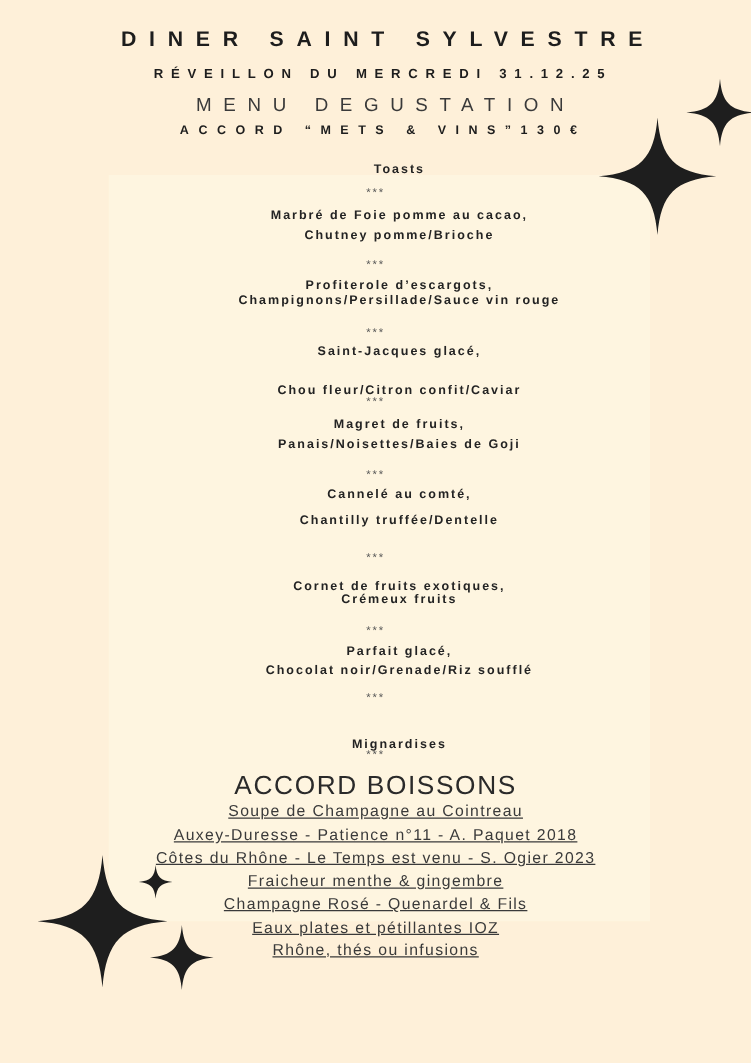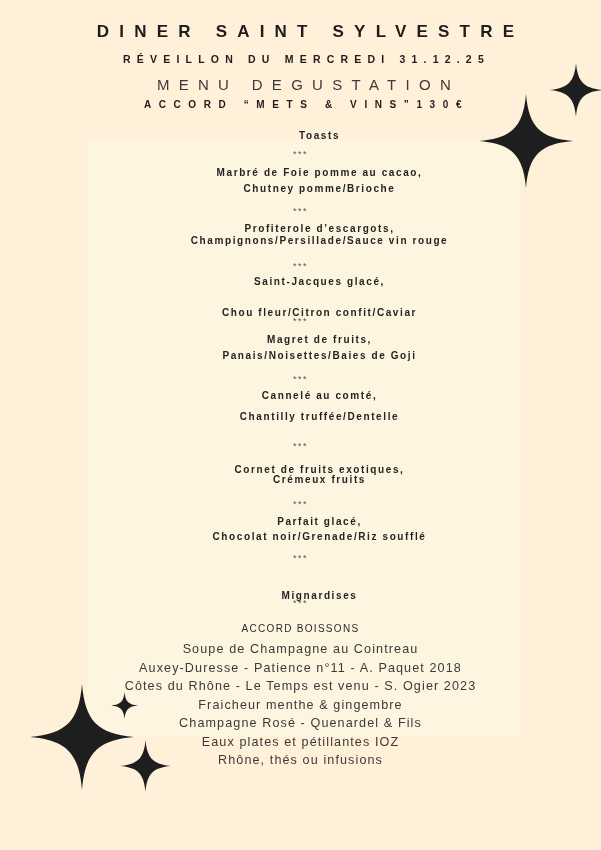--- a/index.html
+++ b/index.html
@@ -35,24 +35,24 @@
     }
     .dish {
       font-size: 10px; font-weight: bold; letter-spacing: 1.6px; color: #232323;
       line-height: 16px;
       padding-left: 19px;
     }
     .sep {
       font-size: 9px; letter-spacing: 1.5px; color: #555; line-height: 10px;
     }
     .bev-title {
-      font-size: 10px; letter-spacing: 1.3px; color: #2a2a2a; line-height: 18px;
+      font-size: 21px; letter-spacing: 1.3px; color: #2a2a2a; line-height: 18px;
     }
     .bev {
-      font-size: 12.6px; letter-spacing: 1.1px; color: #3a3a3a; line-height: 16px;
+      font-size: 12.6px; letter-spacing: 1.1px; color: #3a3a3a; line-height: 16px; text-decoration: underline;
     }
     .star { position: absolute; }
     .star svg { display: block; width: 100%; height: 100%; }
   </style>
 </head>
 <body>
 
 <div class="panel"></div>
 
 <div class="line title">DINER SAINT SYLVESTRE</div>

